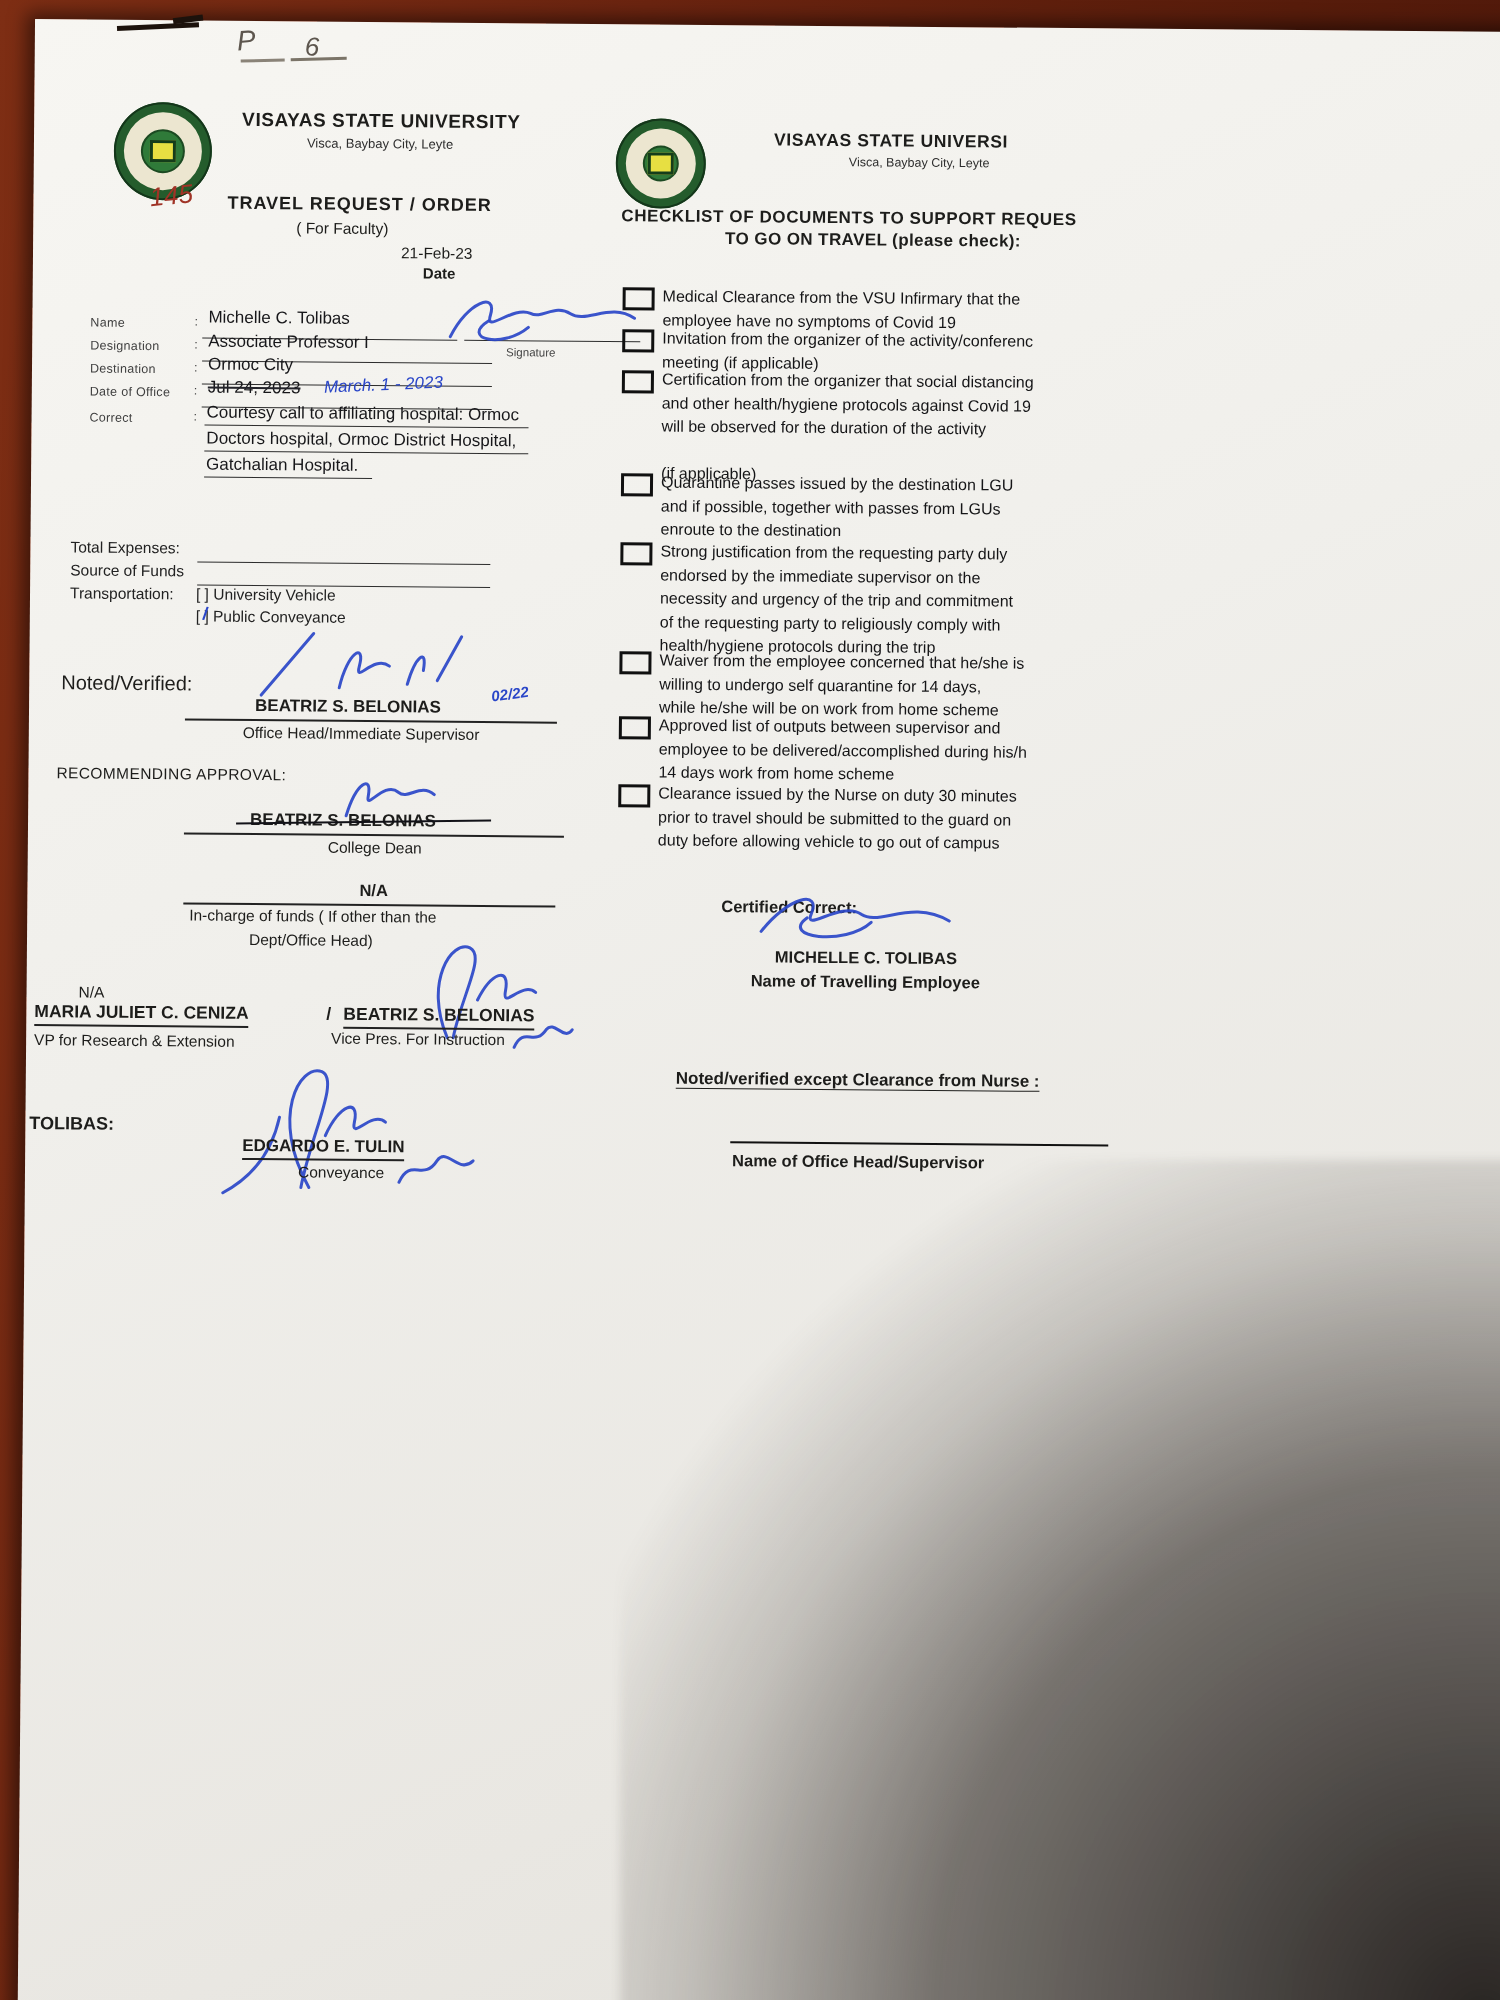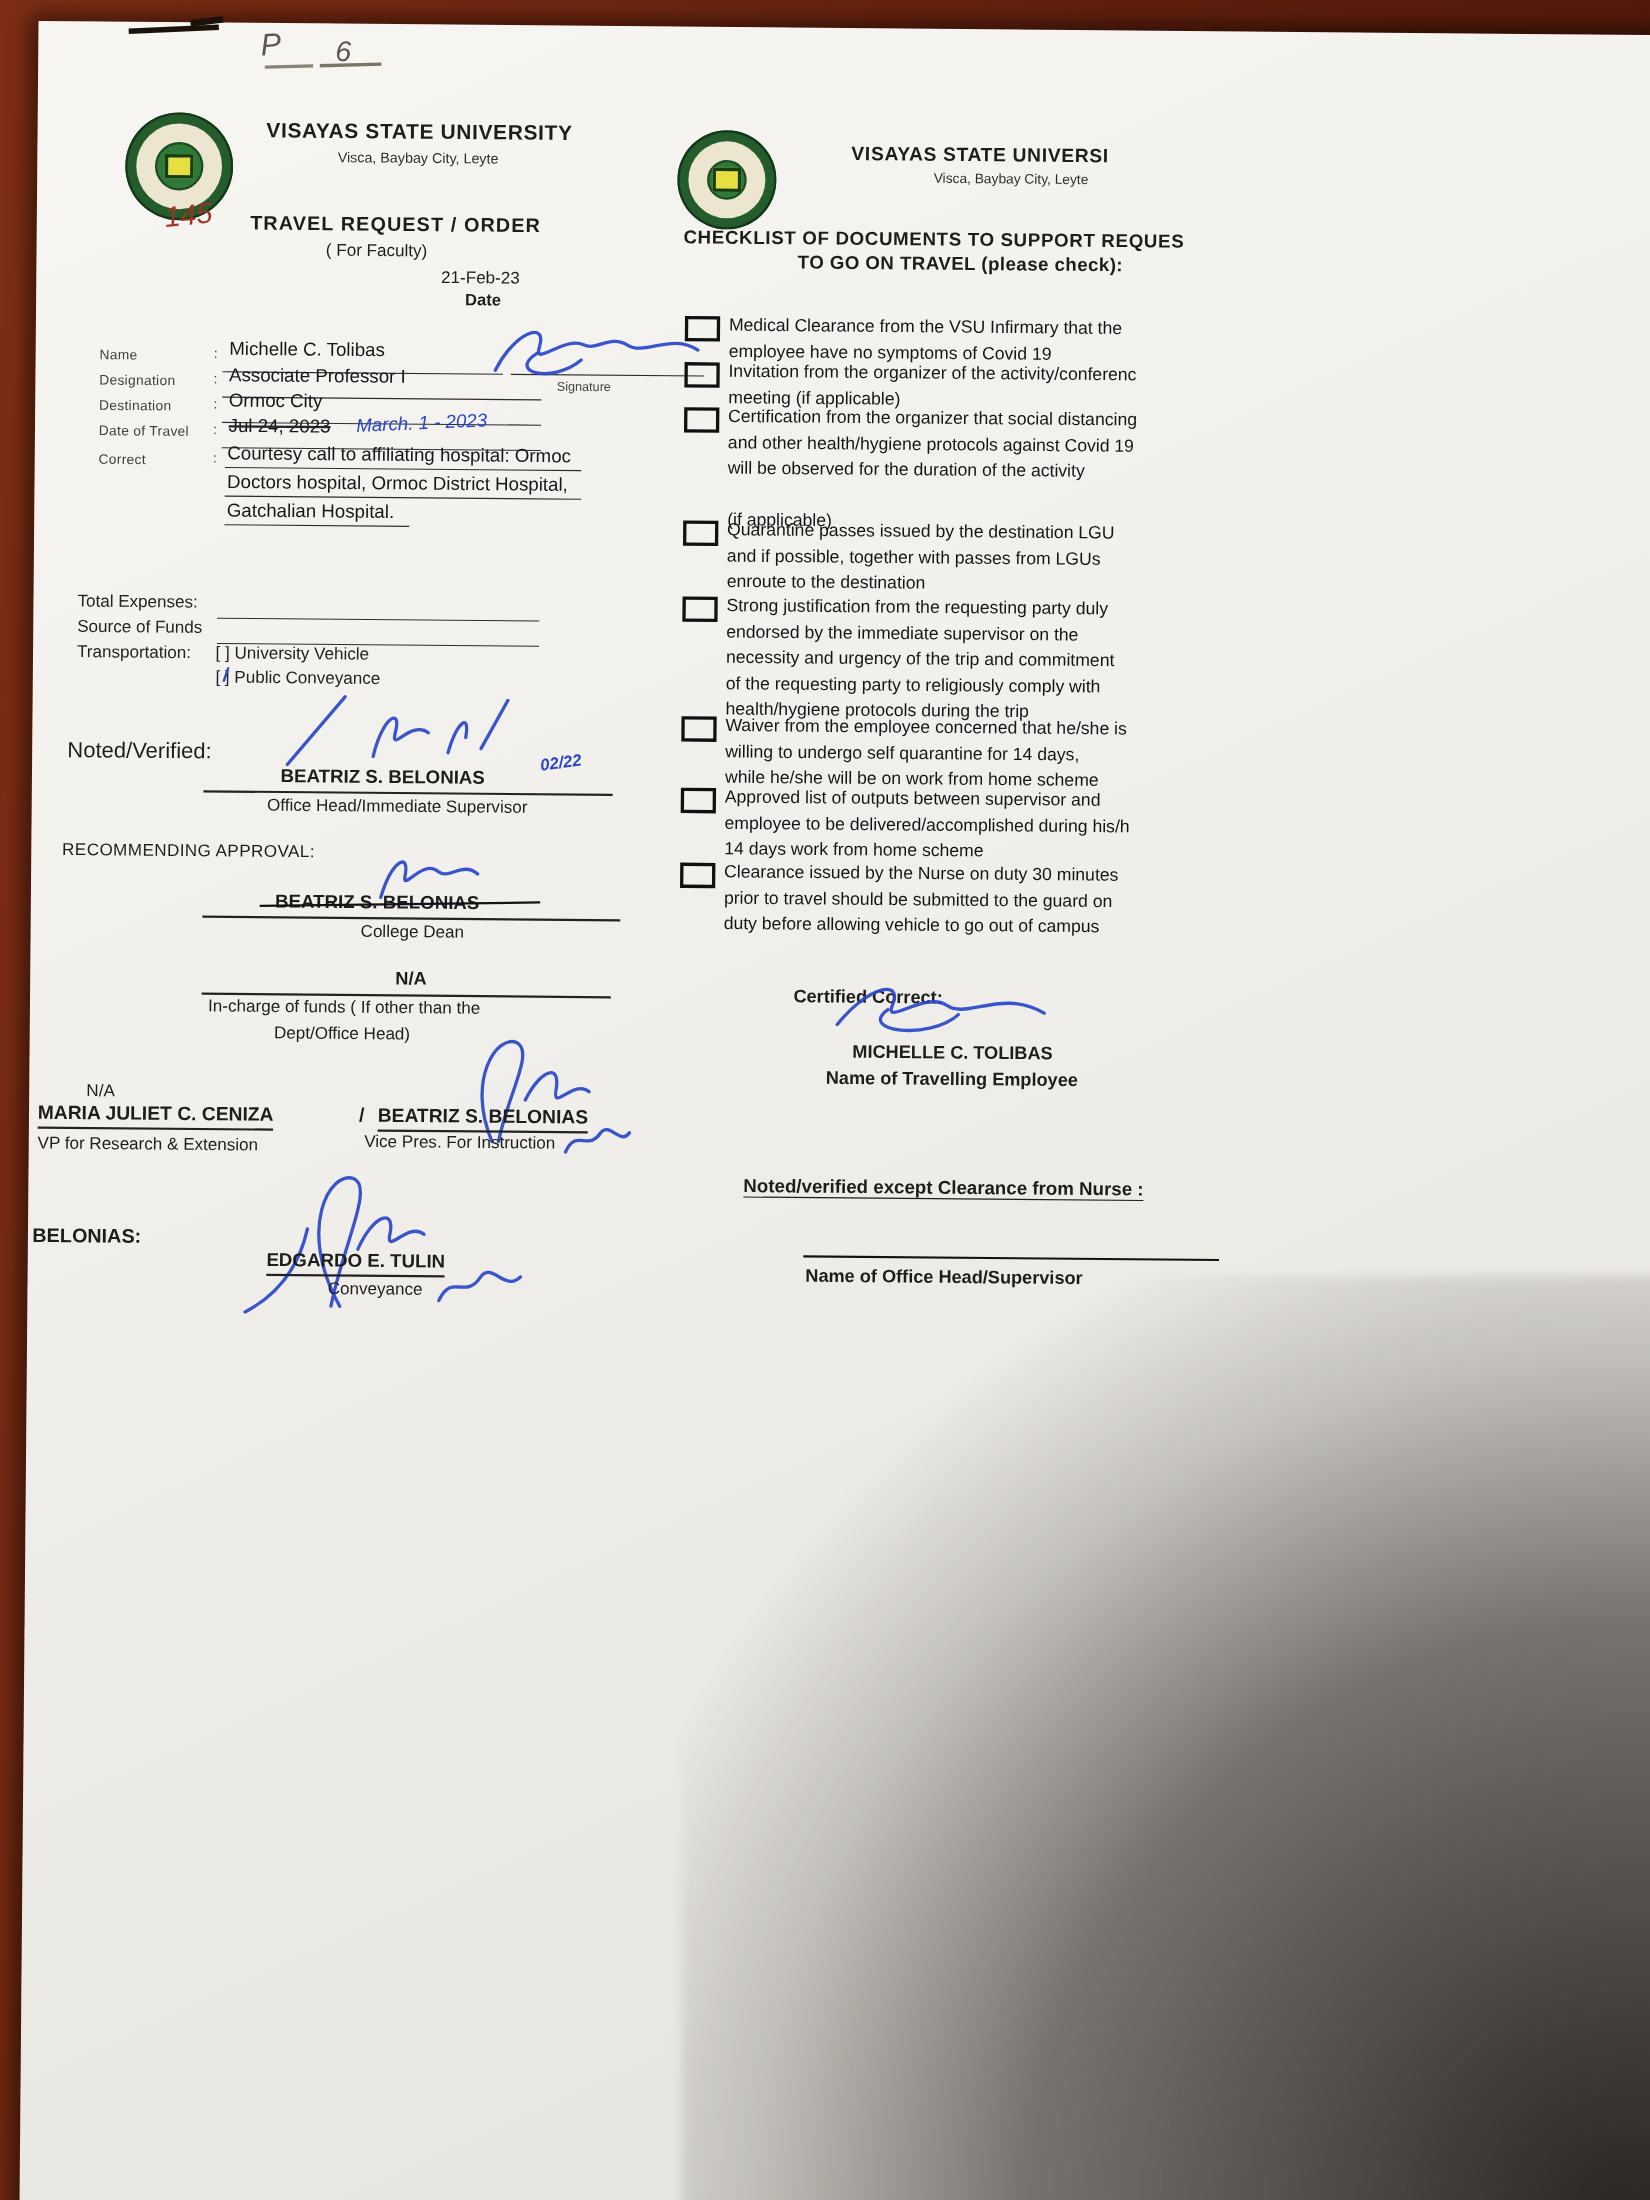--- a/index.html
+++ b/index.html
@@ -78,21 +78,21 @@
     <div class="abs lbl" style="left:88px;top:343px">Designation</div>
     <div class="abs lbl" style="left:192px;top:341px">:</div>
     <div class="abs val" style="left:206px;top:335px">Associate Professor I</div>
     <div class="abs uline" style="left:200px;top:364px;width:290px"></div>
 
     <div class="abs lbl" style="left:88px;top:366px">Destination</div>
     <div class="abs lbl" style="left:192px;top:364px">:</div>
     <div class="abs val" style="left:206px;top:358px">Ormoc City</div>
     <div class="abs uline" style="left:200px;top:387px;width:290px"></div>
 
-    <div class="abs lbl" style="left:88px;top:389px">Date of Travel</div>
+    <div class="abs lbl" style="left:88px;top:389px">Date of Office</div>
     <div class="abs lbl" style="left:192px;top:387px">:</div>
     <div class="abs val strike-val" style="left:206px;top:381px">Jul 24, 2023</div>
     <div class="abs blue" style="left:322px;top:377px;font-size:17px;font-style:italic;transform:rotate(-3deg)">March. 1 - 2023</div>
     <div class="abs uline" style="left:200px;top:410px;width:290px"></div>
 
     <div class="abs lbl" style="left:88px;top:415px">Correct</div>
     <div class="abs lbl" style="left:192px;top:413px">:</div>
     <div class="abs" style="left:203px;top:406px;width:380px">
       <div class="val" style="display:inline-block;border-bottom:1.6px solid #2c2c2c;padding:0 10px 2px 2px;margin-bottom:3px">Courtesy call to affiliating hospital: Ormoc</div><br>
       <div class="val" style="display:inline-block;border-bottom:1.6px solid #2c2c2c;padding:0 12px 2px 2px;margin-bottom:3px">Doctors hospital, Ormoc District Hospital,</div><br>
@@ -141,21 +141,21 @@
     </svg>
     <div class="abs bold" style="left:38px;top:1006px;font-size:17.5px;border-bottom:2px solid #222;padding-bottom:2px">MARIA JULIET C. CENIZA</div>
     <div class="abs bold" style="left:330px;top:1006px;font-size:17.5px">/</div>
     <div class="abs bold" style="left:347px;top:1006px;font-size:17.5px;border-bottom:2px solid #222;padding-bottom:2px">BEATRIZ S. BELONIAS</div>
     <div class="abs" style="left:38px;top:1036px;font-size:15.5px">VP for Research &amp; Extension</div>
     <div class="abs" style="left:335px;top:1032px;font-size:15.5px">Vice Pres. For Instruction</div>
     <svg class="abs" style="left:512px;top:1022px" width="70" height="34" viewBox="0 0 70 34">
       <path class="ink" d="M6,26 C16,4 26,26 38,8 C46,-2 56,20 64,8"></path>
     </svg>
 
-    <div class="abs bold" style="left:34px;top:1118px;font-size:18px">BELONIAS:</div>
+    <div class="abs bold" style="left:34px;top:1118px;font-size:18px">TOLIBAS:</div>
     <svg class="abs" style="left:218px;top:1050px" width="230" height="150" viewBox="0 0 230 150">
       <path class="ink" d="M96,140 C56,70 86,16 108,24 C126,32 98,86 88,140"></path>
       <path class="ink" d="M112,88 C126,56 146,50 141,74 C137,94 158,62 172,74"></path>
       <path class="ink" d="M10,146 C36,132 58,108 66,70"></path>
     </svg>
     <div class="abs bold" style="left:247px;top:1139px;font-size:17px;border-bottom:2px solid #222;padding-bottom:2px">EDGARDO E. TULIN</div>
     <div class="abs" style="left:303px;top:1166px;font-size:15.5px">Conveyance</div>
     <svg class="abs" style="left:398px;top:1152px" width="86" height="42" viewBox="0 0 86 42">
       <path class="ink" d="M6,32 C18,6 30,32 44,10 C54,-4 66,24 80,10"></path>
     </svg>

